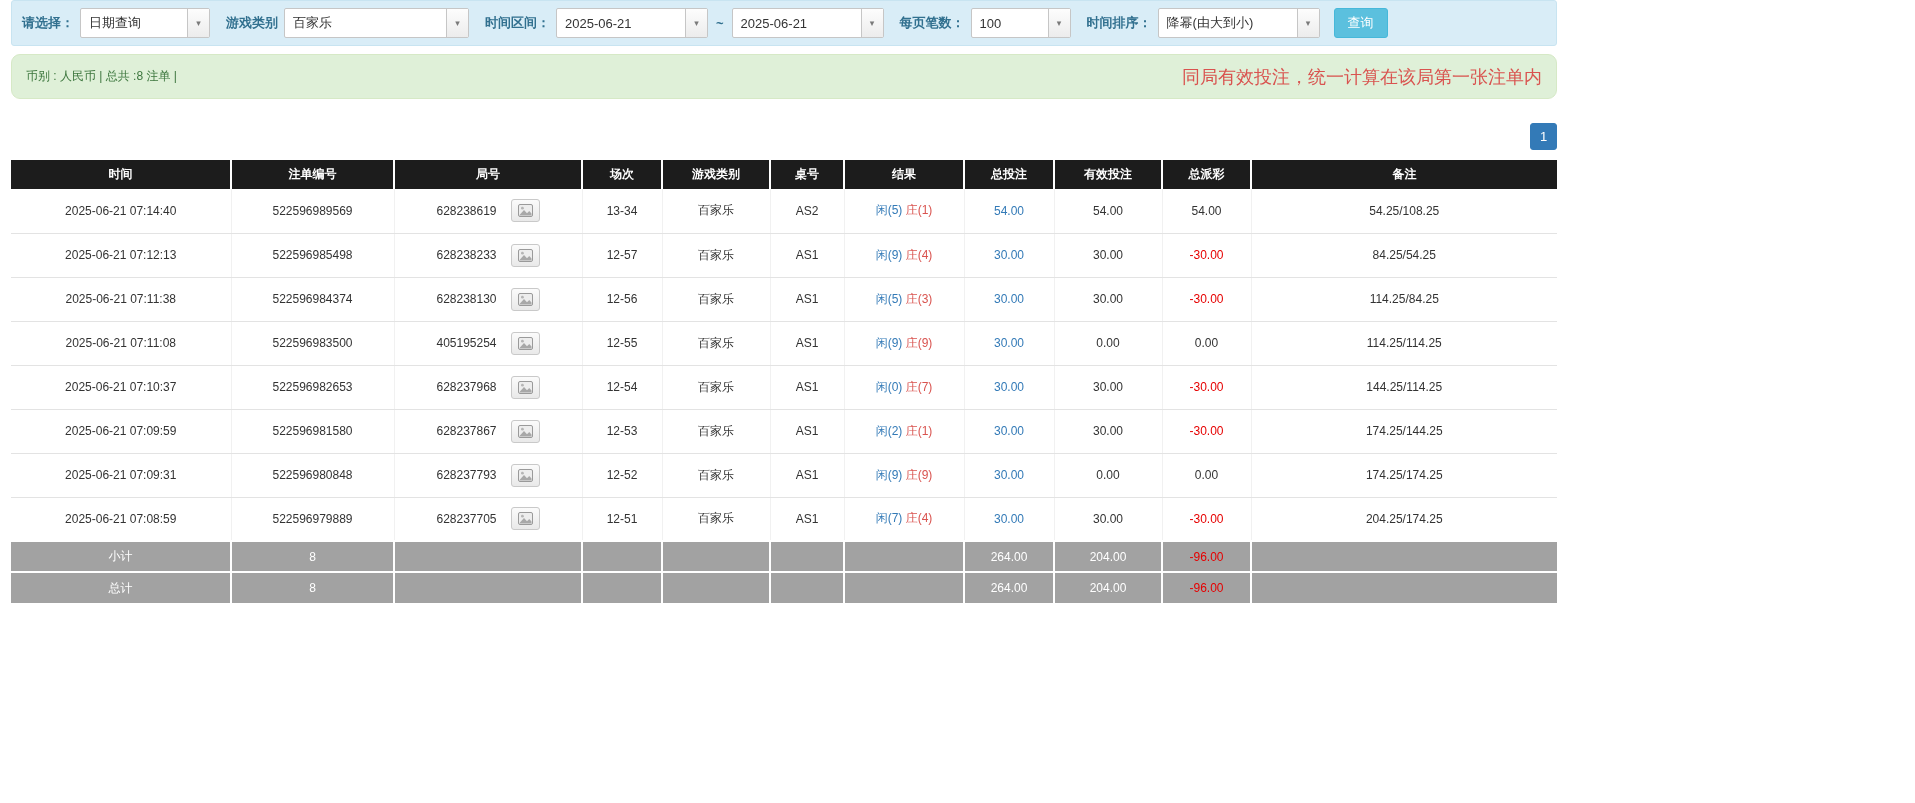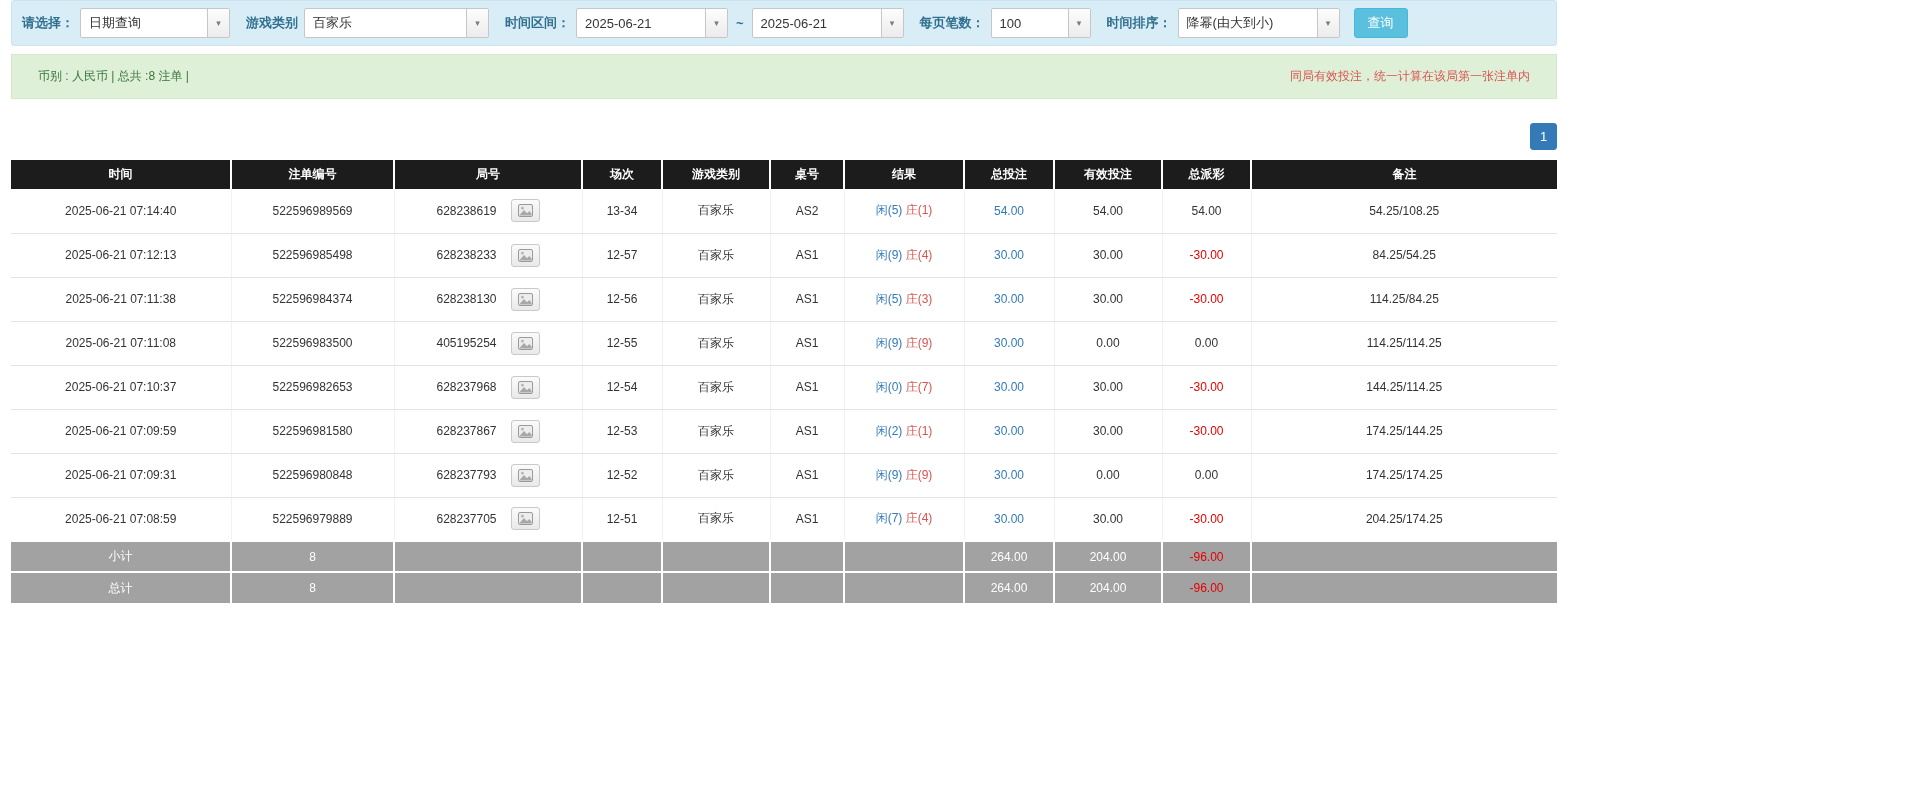--- a/index.html
+++ b/index.html
@@ -79,30 +79,30 @@
     border-radius: 3px;
     cursor: pointer;
     margin-left: 8px;
   }
 
   
   .summary-bar {
     margin-top: 8px;
     background: #dff0d8;
     border: 1px solid #d6e9c6;
-    border-radius: 0;
+    border-radius: 9px;
     color: #3c763d;
-    padding: 0 26px;
+    padding: 0 14px;
     height: 45px;
     font-size: 12px;
     display: flex;
     justify-content: space-between;
     align-items: center;
   }
-  .summary-note { color: #d9534f; font-size: 12px; }
+  .summary-note { color: #d9534f; font-size: 18px; }
 
   
   .pagination { display: flex; justify-content: flex-end; margin: 24px 0 10px 0; }
   .page-btn {
     min-width: 27px;
     height: 27px;
     background: #337ab7;
     border: 1px solid #337ab7;
     color: #fff;
     font-size: 13px;
@@ -168,21 +168,21 @@
   }
 </style>
 </head>
 <body>
 
 <div class="container">
 
 
   <div class="filter-bar">
     <span class="filter-label">请选择：</span>
-    <div class="combo" style="width:150px">
+    <div class="combo" style="width:130px">
       <span class="combo-text">日期查询</span>
       <span class="combo-arrow">▾</span>
     </div>
 
     <span class="filter-label">游戏类别</span>
     <div class="combo" style="width:185px">
       <span class="combo-text">百家乐</span>
       <span class="combo-arrow">▾</span>
     </div>
 

